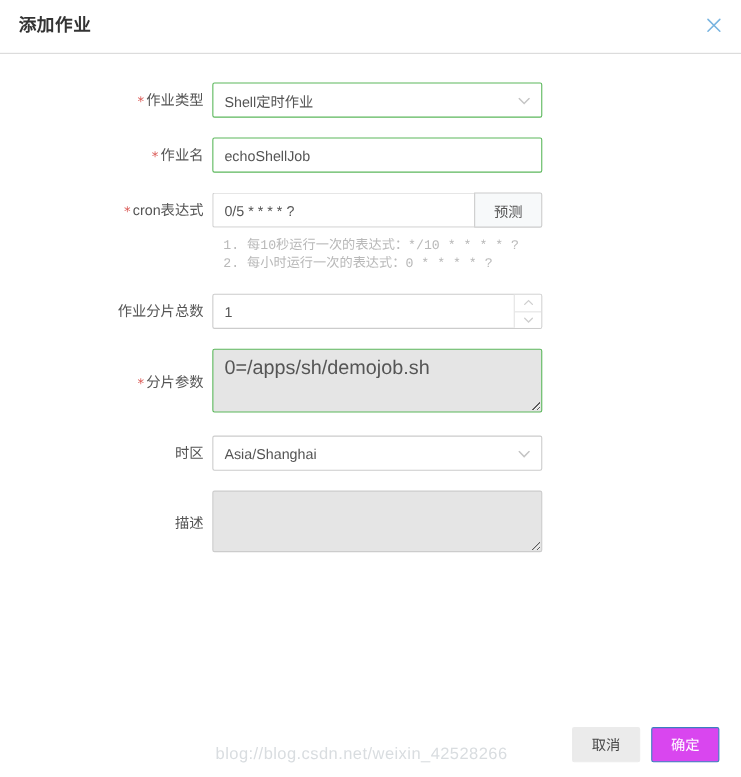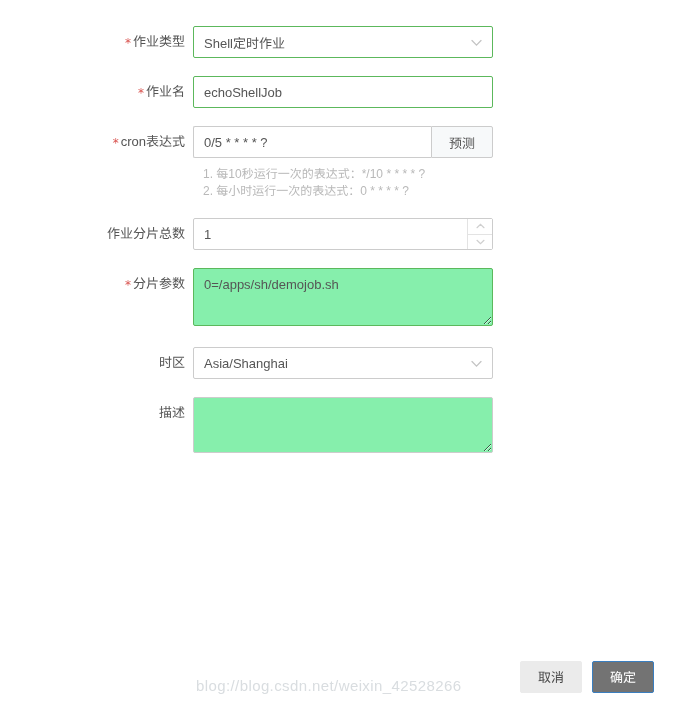--- a/index.html
+++ b/index.html
@@ -57,21 +57,21 @@
   }
   .close-btn svg { display: block; }
 
   
   .dialog-body {
     padding-top: 26px;
   }
 
   .form-row {
     display: flex;
-    align-items: flex-start;
+    align-items: center;
     margin-bottom: 18px;
   }
   .form-row.tight { margin-bottom: 6px; }
 
   .form-label {
     width: 193px;
     min-width: 193px;
     text-align: right;
     padding-right: 8px;
     box-sizing: border-box;
@@ -170,40 +170,41 @@
   }
   .stepper span:first-child { border-bottom: 1px solid #e3e3e3; }
 
   
   .ta {
     width: 100%;
     box-sizing: border-box;
     border: 1px solid #cccccc;
     border-radius: 2px;
     padding: 7px 10px;
-    font-size: 13px;
+    font-size: 18px;
     font-family: "Liberation Sans", "DejaVu Sans", sans-serif;
     color: #555555;
-    background: #86efac;
+    background: #e5e5e5;
     outline: none;
     resize: vertical;
     line-height: 18px;
   }
   .ta.valid { border-color: #5cb85c; }
   .ta.h56 { height: 56px; }
   .ta.h58 { height: 58px; }
 
   
   .hint-block {
     margin-left: 193px;
     padding-left: 10px;
     padding-top: 2px;
     font-size: 12px;
     color: #b9b9b9;
     line-height: 17px;
+    font-family: Liberation Mono, monospace;
   }
   .hint-line { white-space: nowrap; }
 
   
   .dialog-footer {
     position: absolute;
     right: 20px;
     bottom: 13px;
     display: flex;
     align-items: center;
@@ -224,21 +225,21 @@
     align-items: center;
     justify-content: center;
     line-height: 1;
   }
   .btn-default {
     background: #ebebeb;
     border-color: #ebebeb;
     color: #4a4a4a;
   }
   .btn-primary {
-    background: #737373;
+    background: #d946ef;
     border-color: #3a7ebf;
     color: #ffffff;
   }
 
   
   .watermark {
     position: absolute;
     left: 196px;
     bottom: 12px;
     font-size: 15px;
@@ -247,20 +248,28 @@
     white-space: nowrap;
     pointer-events: none;
     font-family: "Liberation Sans", "DejaVu Sans", sans-serif;
   }
 </style>
 </head>
 <body>
 
 <div class="dialog">
 
+  <div class="dialog-header">
+    <div class="dialog-title">添加作业</div>
+    <div class="close-btn">
+      <svg width="14" height="14" viewBox="0 0 14 14" aria-hidden="true">
+        <path d="M1.6 1.6 L12.4 12.4 M12.4 1.6 L1.6 12.4" stroke="#78b4e0" stroke-width="1.4" stroke-linecap="round" fill="none"></path>
+      </svg>
+    </div>
+  </div>
 
   <div class="dialog-body">
 
     <div class="form-row">
       <div class="form-label">
         <span class="req-star">*</span><span>作业类型</span>
       </div>
       <div class="form-control">
         <div class="sel-wrap">
           <input class="inp valid" type="text" readonly="" value="Shell定时作业" style="">

